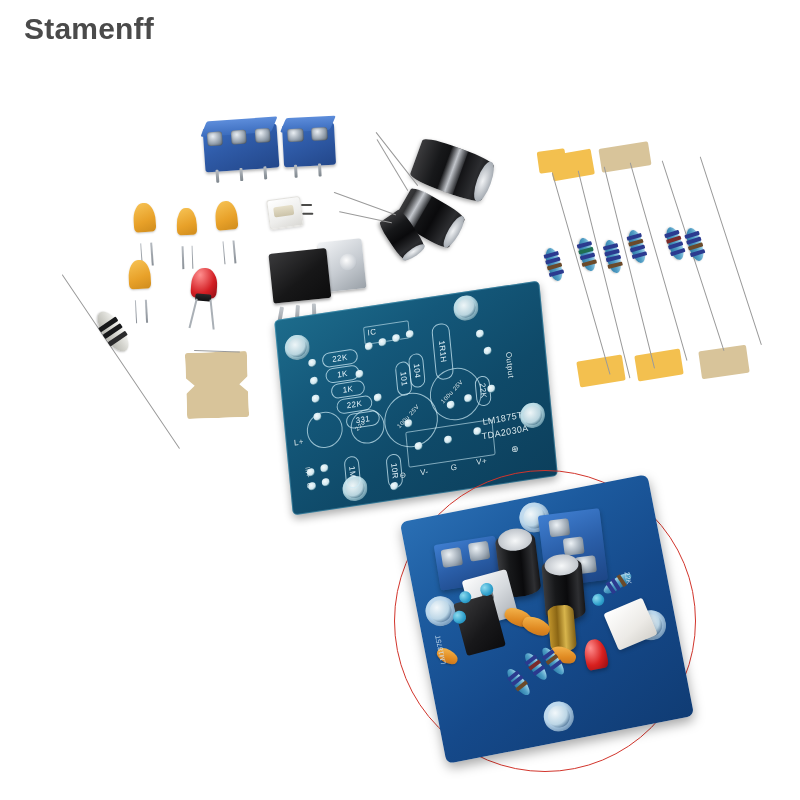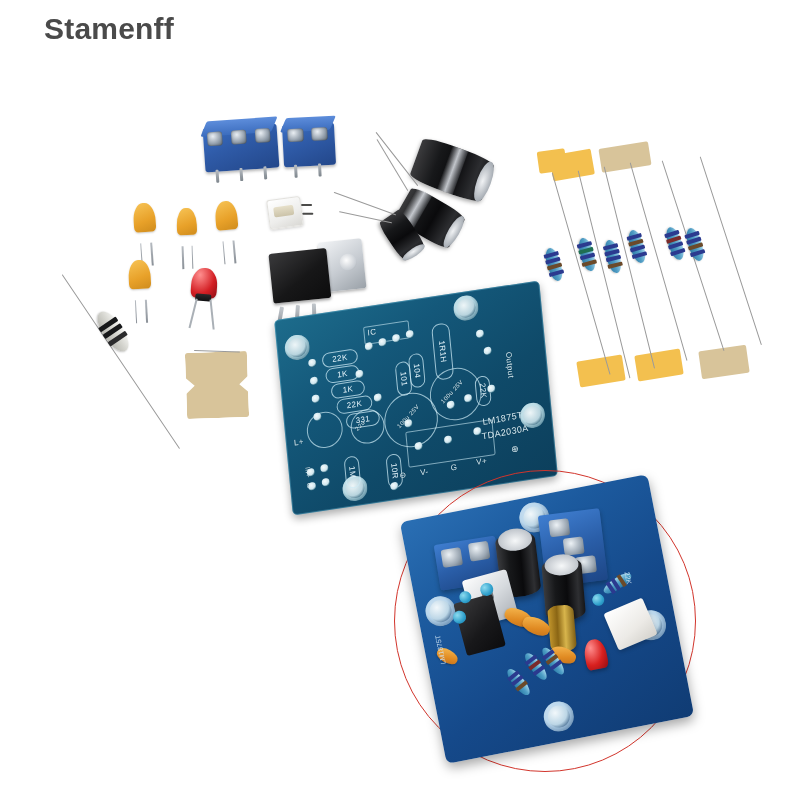--- a/index.html
+++ b/index.html
@@ -5,21 +5,21 @@
   html,body{margin:0;padding:0;}
   body{
     width:800px;height:800px;background:#ffffff;
     font-family:"Liberation Sans",sans-serif;
     overflow:hidden;position:relative;
   }
   #stage{position:absolute;inset:0;width:800px;height:800px;overflow:hidden;background:#fff;}
 
   
   #watermark{
-    position:absolute;left:44px;top:14px;
+    position:absolute;left:24px;top:14px;
     font-size:30px;font-weight:600;color:#4a4a4a;
     letter-spacing:.2px;line-height:1;
   }
 
   
   .lead{position:absolute;background:#9a9a9a;transform-origin:0 50%;height:1.4px;border-radius:1px;}
   .tape{position:absolute;background:#f3c04f;border-radius:2px;}
   .tape.kraft{background:#d8c49a;}
 
   

